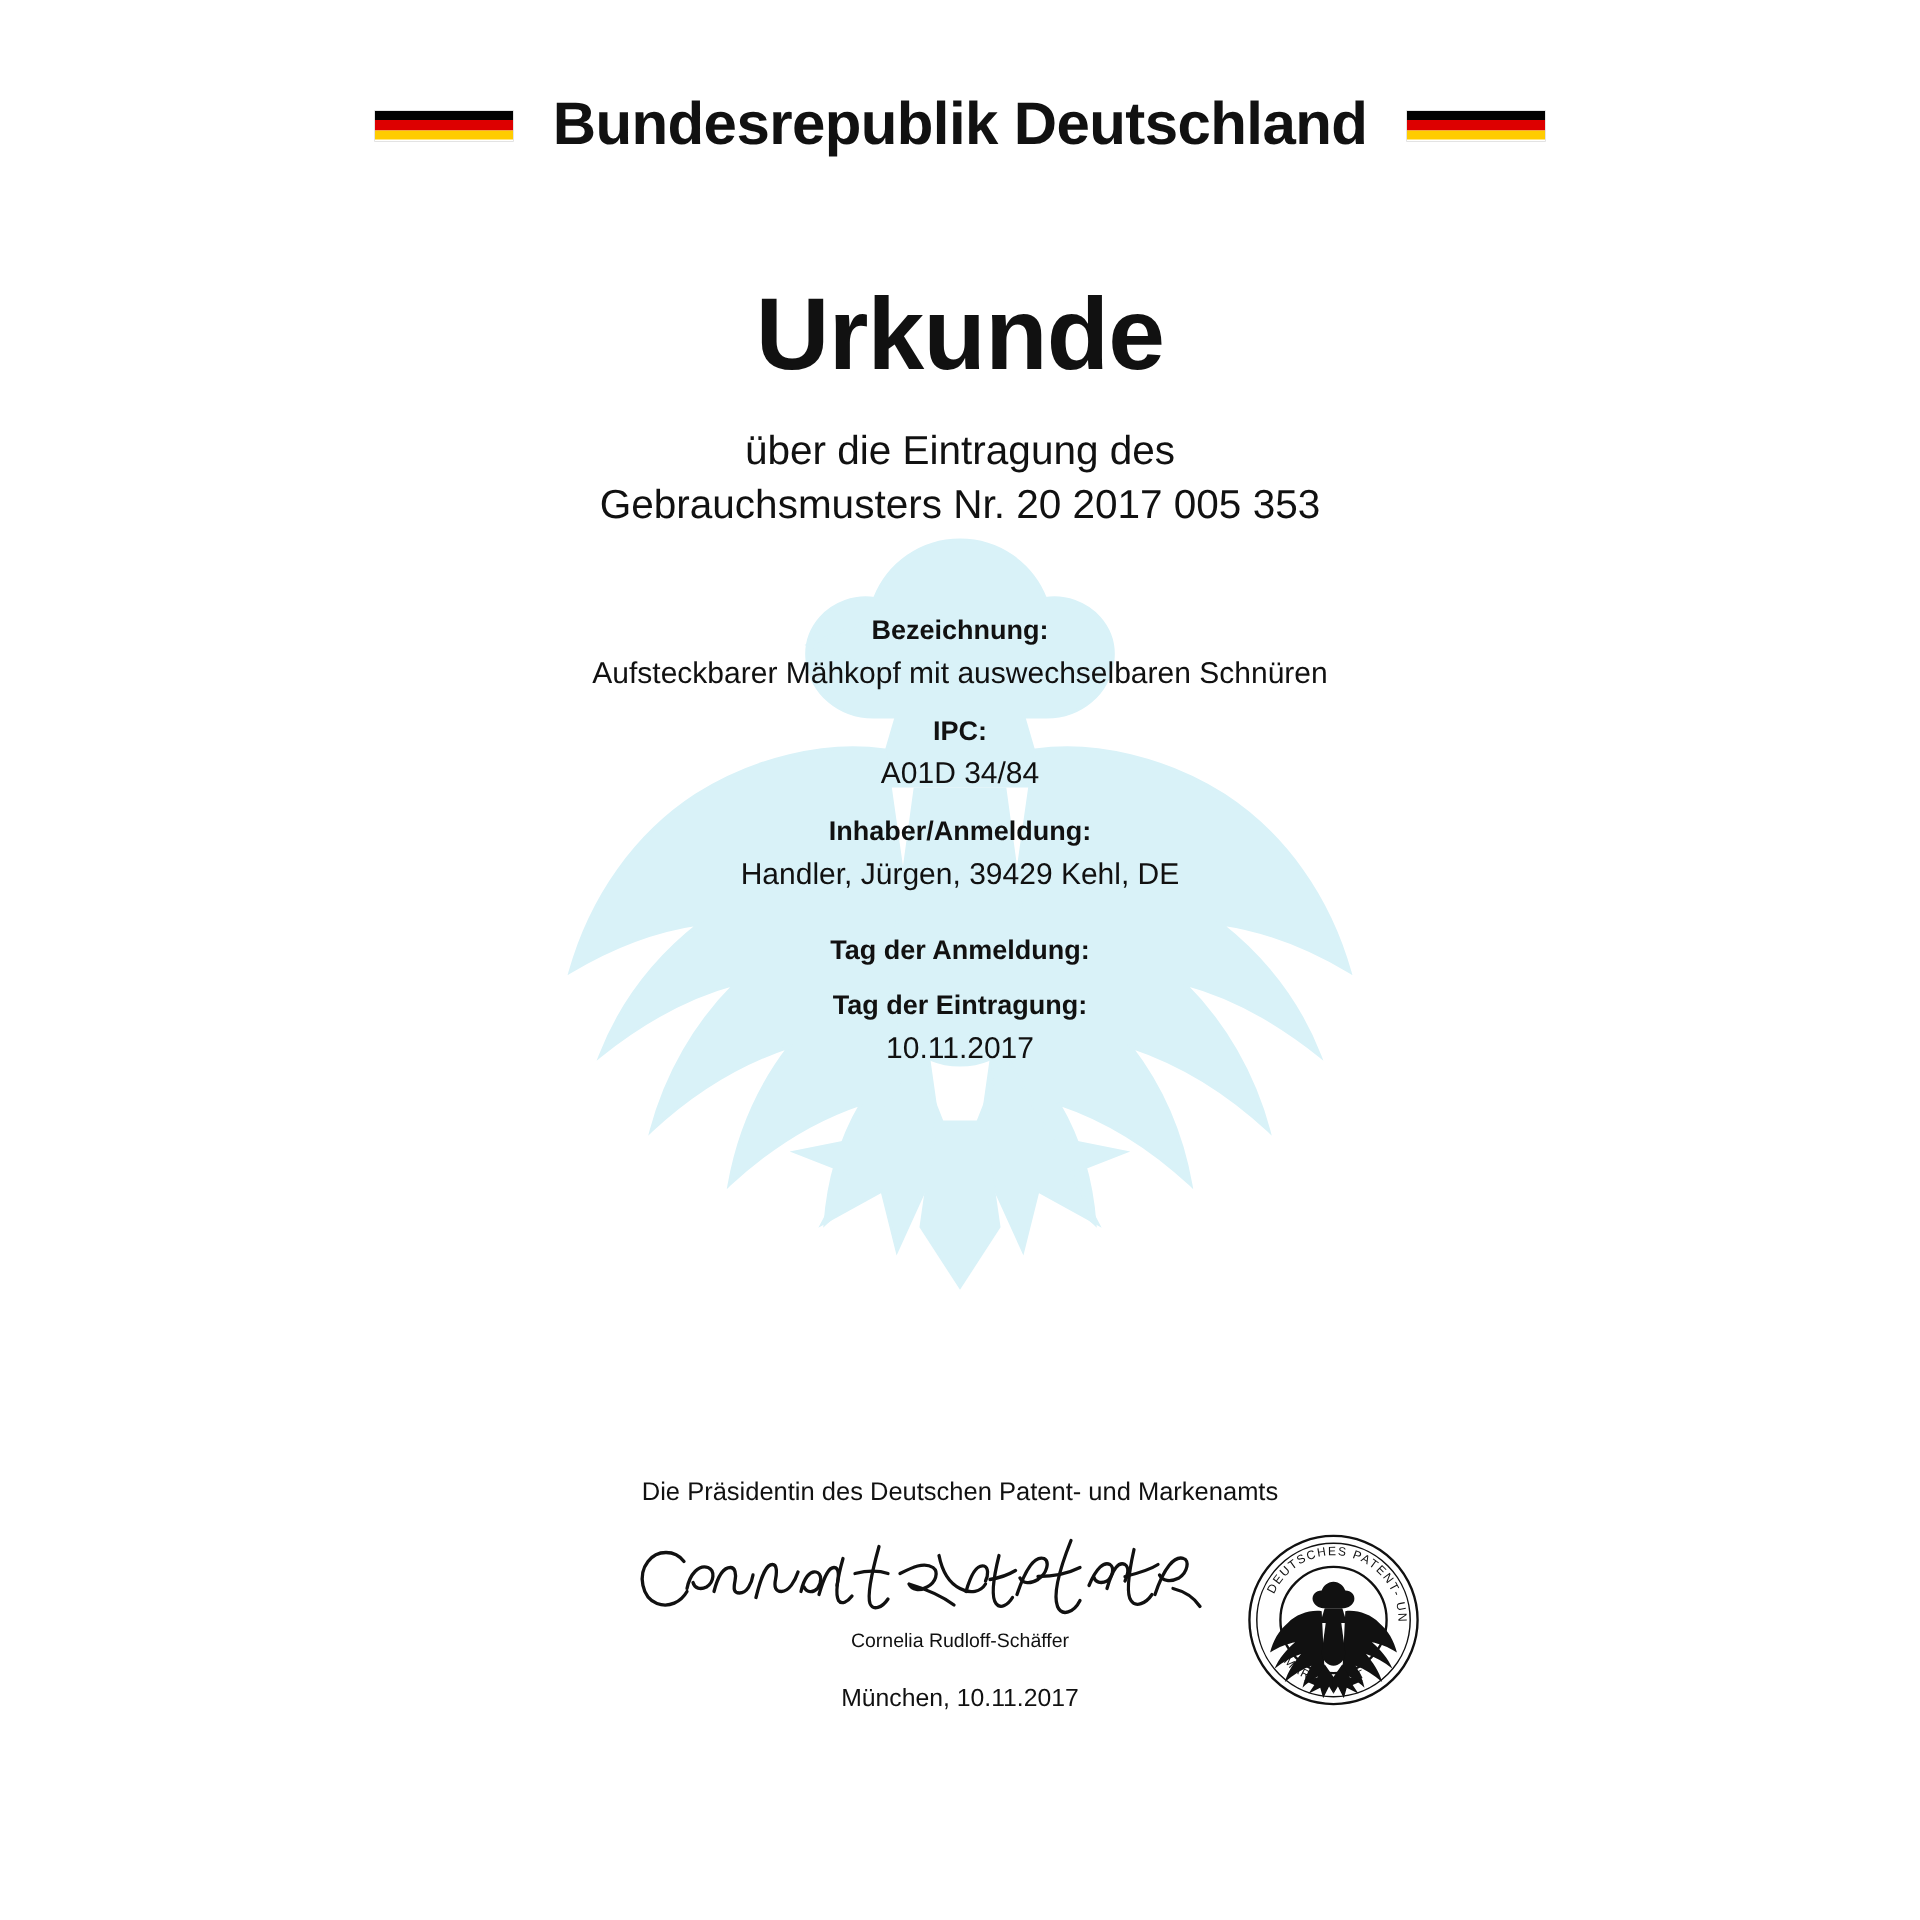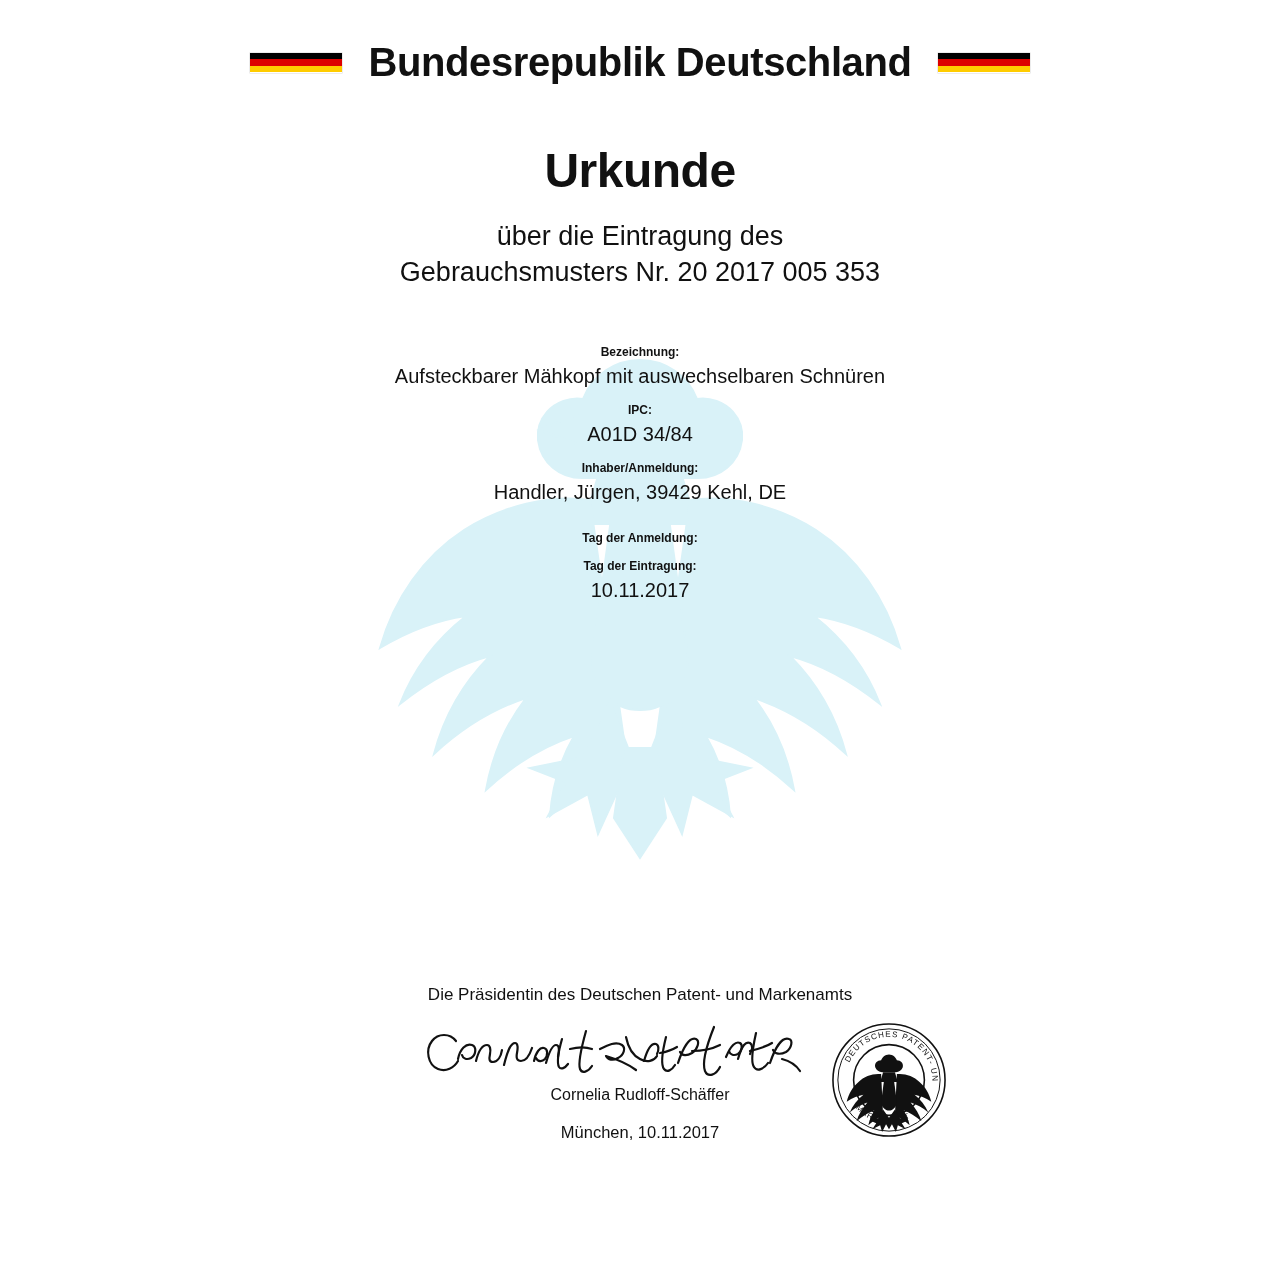--- a/index.html
+++ b/index.html
@@ -46,21 +46,21 @@
     position: relative;
     z-index: 2;
   }
 
   
   .header {
     display: flex;
     align-items: center;
     justify-content: center;
     gap: 26px;
-    padding-top: 40px;
+    padding-top: 61px;
   }
   .flag {
     width: 92px;
     height: 20px;
     display: flex;
     flex-direction: column;
     box-shadow: 0 0 0 0.5px rgba(0,0,0,0.15);
   }
   .flag i {
     display: block;
@@ -75,23 +75,23 @@
     font-size: 40px;
     font-weight: bold;
     letter-spacing: -0.4px;
     white-space: nowrap;
     color: #111;
   }
 
   
   .doc-title {
     text-align: center;
-    font-size: 48px;
+    font-size: 68px;
     font-weight: bold;
-    margin-top: 58px;
+    margin-top: 78px;
     letter-spacing: -0.5px;
     color: #111;
   }
   .subtitle {
     text-align: center;
     font-size: 27px;
     margin-top: 20px;
     line-height: 1.35;
     color: #111;
   }
@@ -101,21 +101,21 @@
 
   
   .fields {
     margin-top: 52px;
     text-align: center;
   }
   .field {
     margin-bottom: 4px;
   }
   .field .label {
-    font-size: 12px;
+    font-size: 18px;
     font-weight: bold;
     line-height: 1.5;
     color: #111;
   }
   .field .value {
     font-size: 20px;
     line-height: 1.45;
     color: #111;
     margin-top: 1px;
   }
@@ -158,21 +158,21 @@
     margin-left: 190px;
     top: 10px;
     width: 118px;
     height: 118px;
   }
   .sig-name {
     position: absolute;
     left: 0;
     right: 0;
     top: 75px;
-    font-size: 16px;
+    font-size: 13px;
     color: #111;
   }
   .sig-place {
     position: absolute;
     left: 0;
     right: 0;
     top: 112px;
     font-size: 16.5px;
     color: #111;
   }

